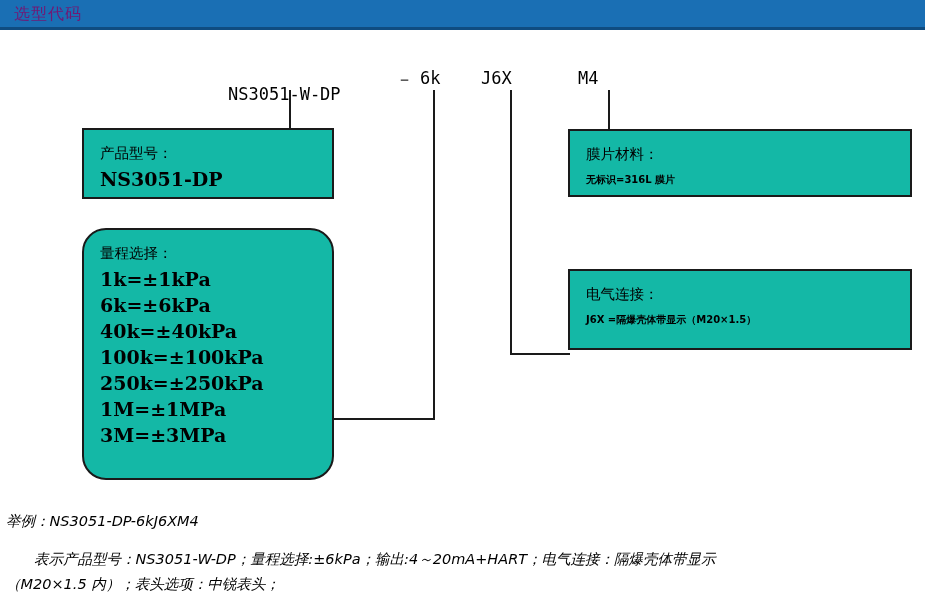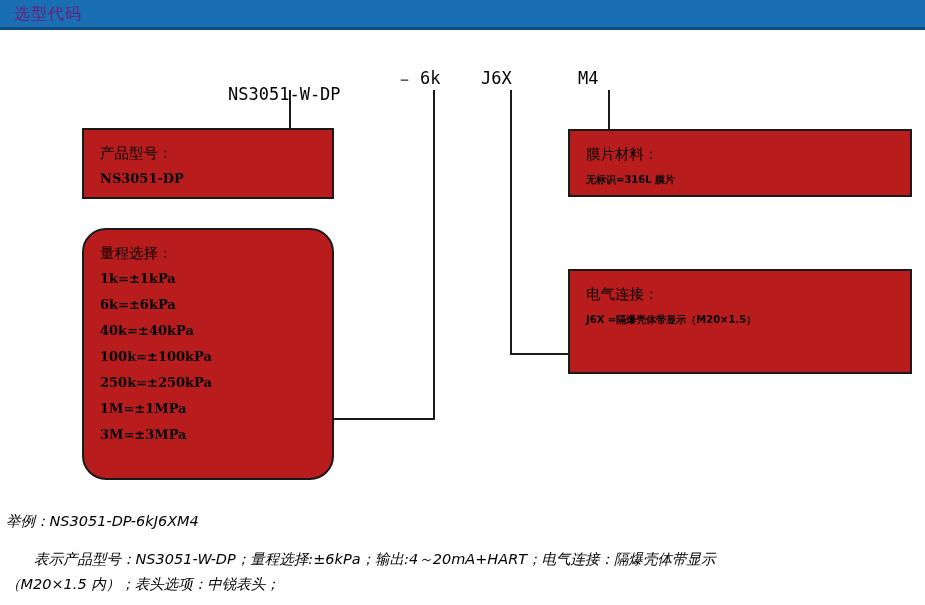--- a/index.html
+++ b/index.html
@@ -38,47 +38,47 @@
 
   
   .ln{position:absolute;background:#1a1a1a;}
   .v{width:2px;}
   .h{height:2px;}
 
   
   .box{
     position:absolute;
     border:2px solid #1a1a1a;
-    background:#b91c1c;
+    background:#14b8a6;
     box-sizing:border-box;
   }
   .box-inner{
     position:absolute;left:16px;top:10px;right:8px;
   }
   .b-title{
     font-family:"DejaVu Sans","Liberation Sans",sans-serif;
     font-size:14.5px;line-height:26px;white-space:nowrap;
   }
   .b-line{
     font-family:"DejaVu Sans","Liberation Sans",sans-serif;
-    font-size:13px;line-height:26px;white-space:nowrap;
+    font-size:19px;line-height:26px;white-space:nowrap;
   }
   .b-line.mono-mix{
     font-family:"DejaVu Serif","Liberation Serif",serif;
     font-weight:bold;
   }
   .b-line.cn-bold{
     font-family:"DejaVu Sans","Liberation Sans",sans-serif;
     font-weight:bold;font-size:10px;
   }
 
   #box-model{left:82px;top:128px;width:252px;height:71px;}
   #box-range{left:82px;top:228px;width:252px;height:252px;border-radius:24px;}
   #box-diaph{left:568px;top:129px;width:344px;height:68px;}
-  #box-elec{left:568px;top:269px;width:344px;height:105px;}
+  #box-elec{left:568px;top:269px;width:344px;height:81px;}
 
   
   .foot{
     position:absolute;
     font-family:"DejaVu Sans","Liberation Sans",sans-serif;
     font-size:14.5px;white-space:nowrap;font-style:italic;
   }
   #foot1{left:6px;top:512px;}
   #foot2{left:6px;top:550px;}
   #foot3{left:6px;top:575px;}

